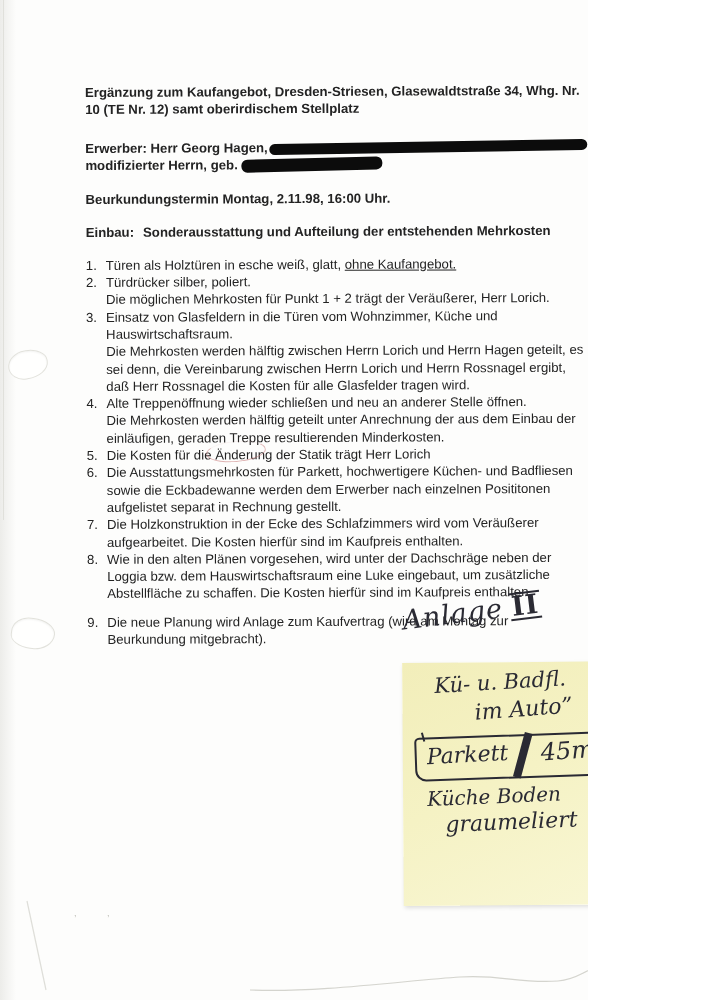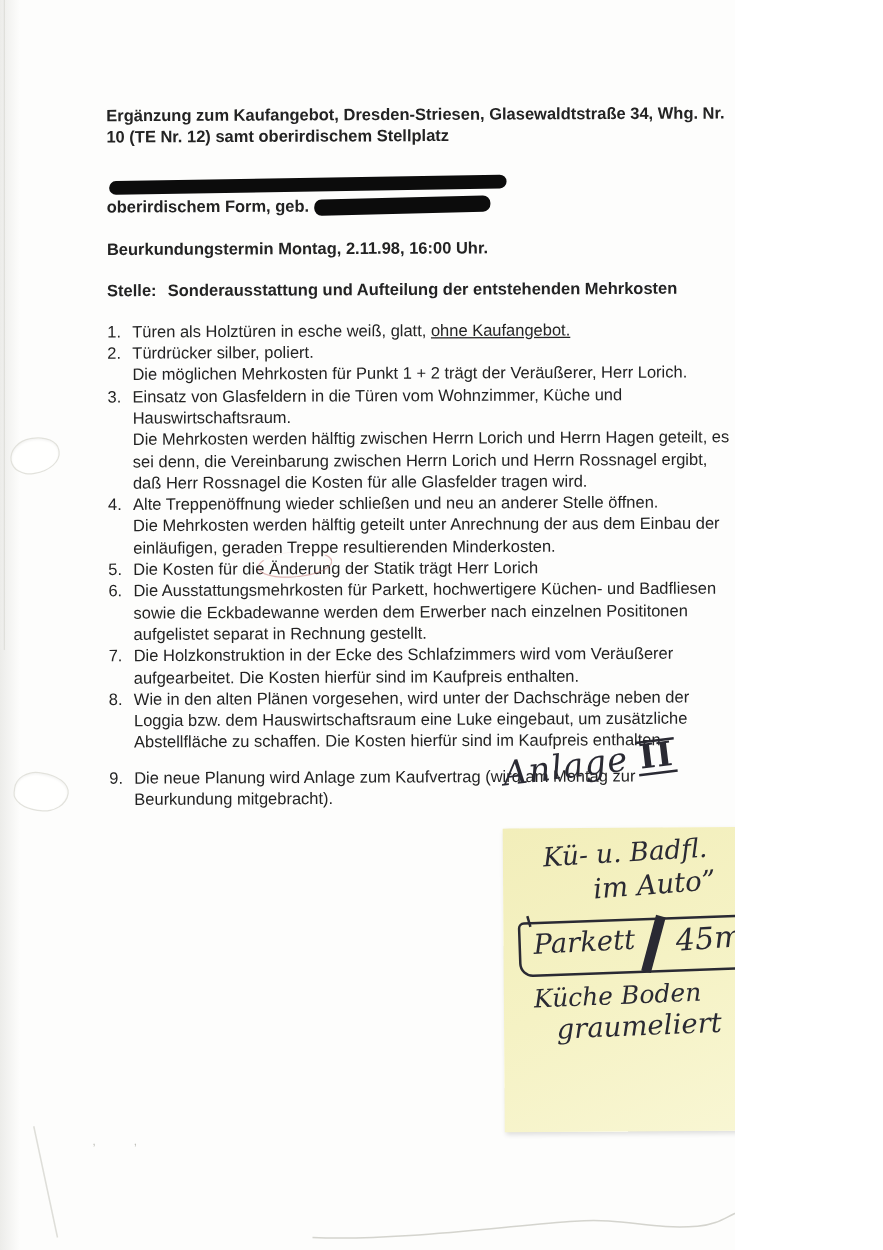--- a/index.html
+++ b/index.html
@@ -134,28 +134,28 @@
   <div class="hole hole-bottom"></div>
 
   <div class="content">
 
     <p class="block title-block bold">
       <span class="line">Ergänzung zum Kaufangebot, Dresden-Striesen, Glasewaldtstraße 34, Whg. Nr.</span><br>
       <span class="line">10 (TE Nr. 12) samt oberirdischem Stellplatz</span>
     </p>
 
     <p class="block buyer-block bold">
-      <span class="line"><span class="redact redact-1"></span></span><br>
-      <span class="line"><span>oberirdischem Form, geb.</span><span class="redact redact-2"></span></span>
+      <span class="line"><span>Erwerber: Herr Georg Hagen,</span><span class="redact redact-1"></span></span><br>
+      <span class="line"><span>modifizierter Herrn, geb.</span><span class="redact redact-2"></span></span>
     </p>
 
     <p class="block termin-block bold">Beurkundungstermin Montag, 2.11.98, 16:00 Uhr.</p>
 
     <p class="block betreff-block bold">
-      <span>Stelle:</span><span class="subject-text">Sonderausstattung und Aufteilung der entstehenden Mehrkosten</span>
+      <span>Einbau:</span><span class="subject-text">Sonderausstattung und Aufteilung der entstehenden Mehrkosten</span>
     </p>
 
     <div class="items">
         <div class="item">
           <div class="num">1.</div>
           <div class="body">
             <div class="line">Türen als Holztüren in esche weiß, glatt, <span class="underline">ohne Kaufangebot.</span></div>
           </div>
         </div>
         <div class="item">

